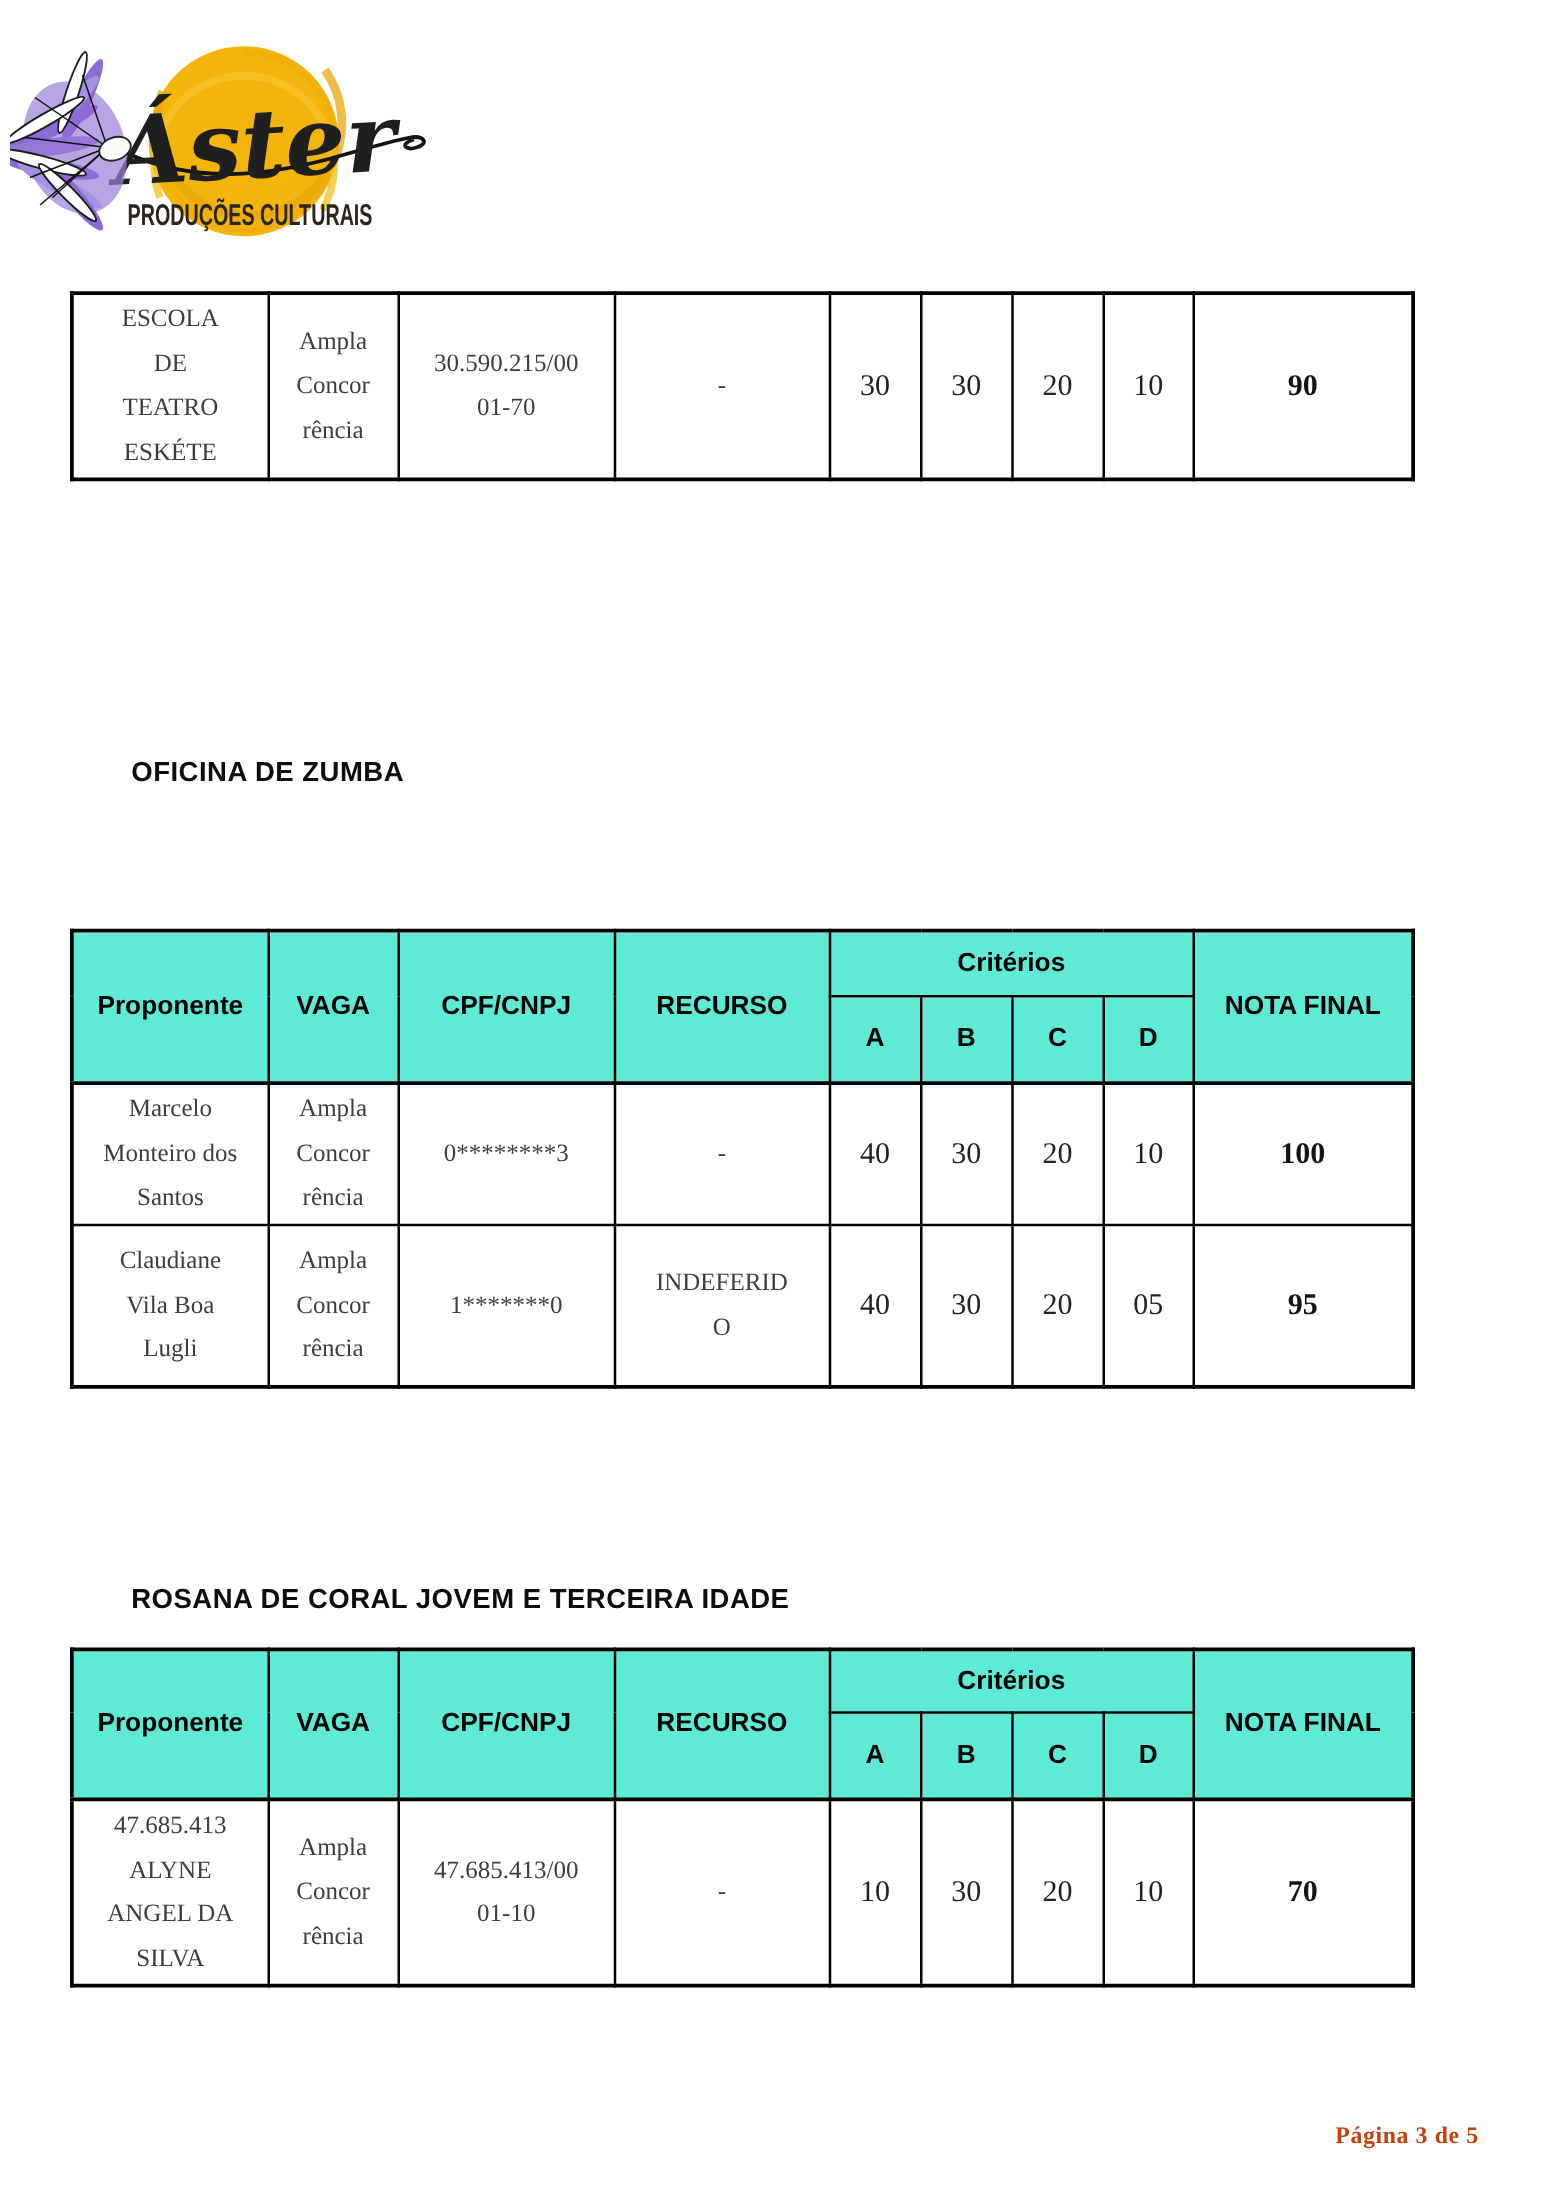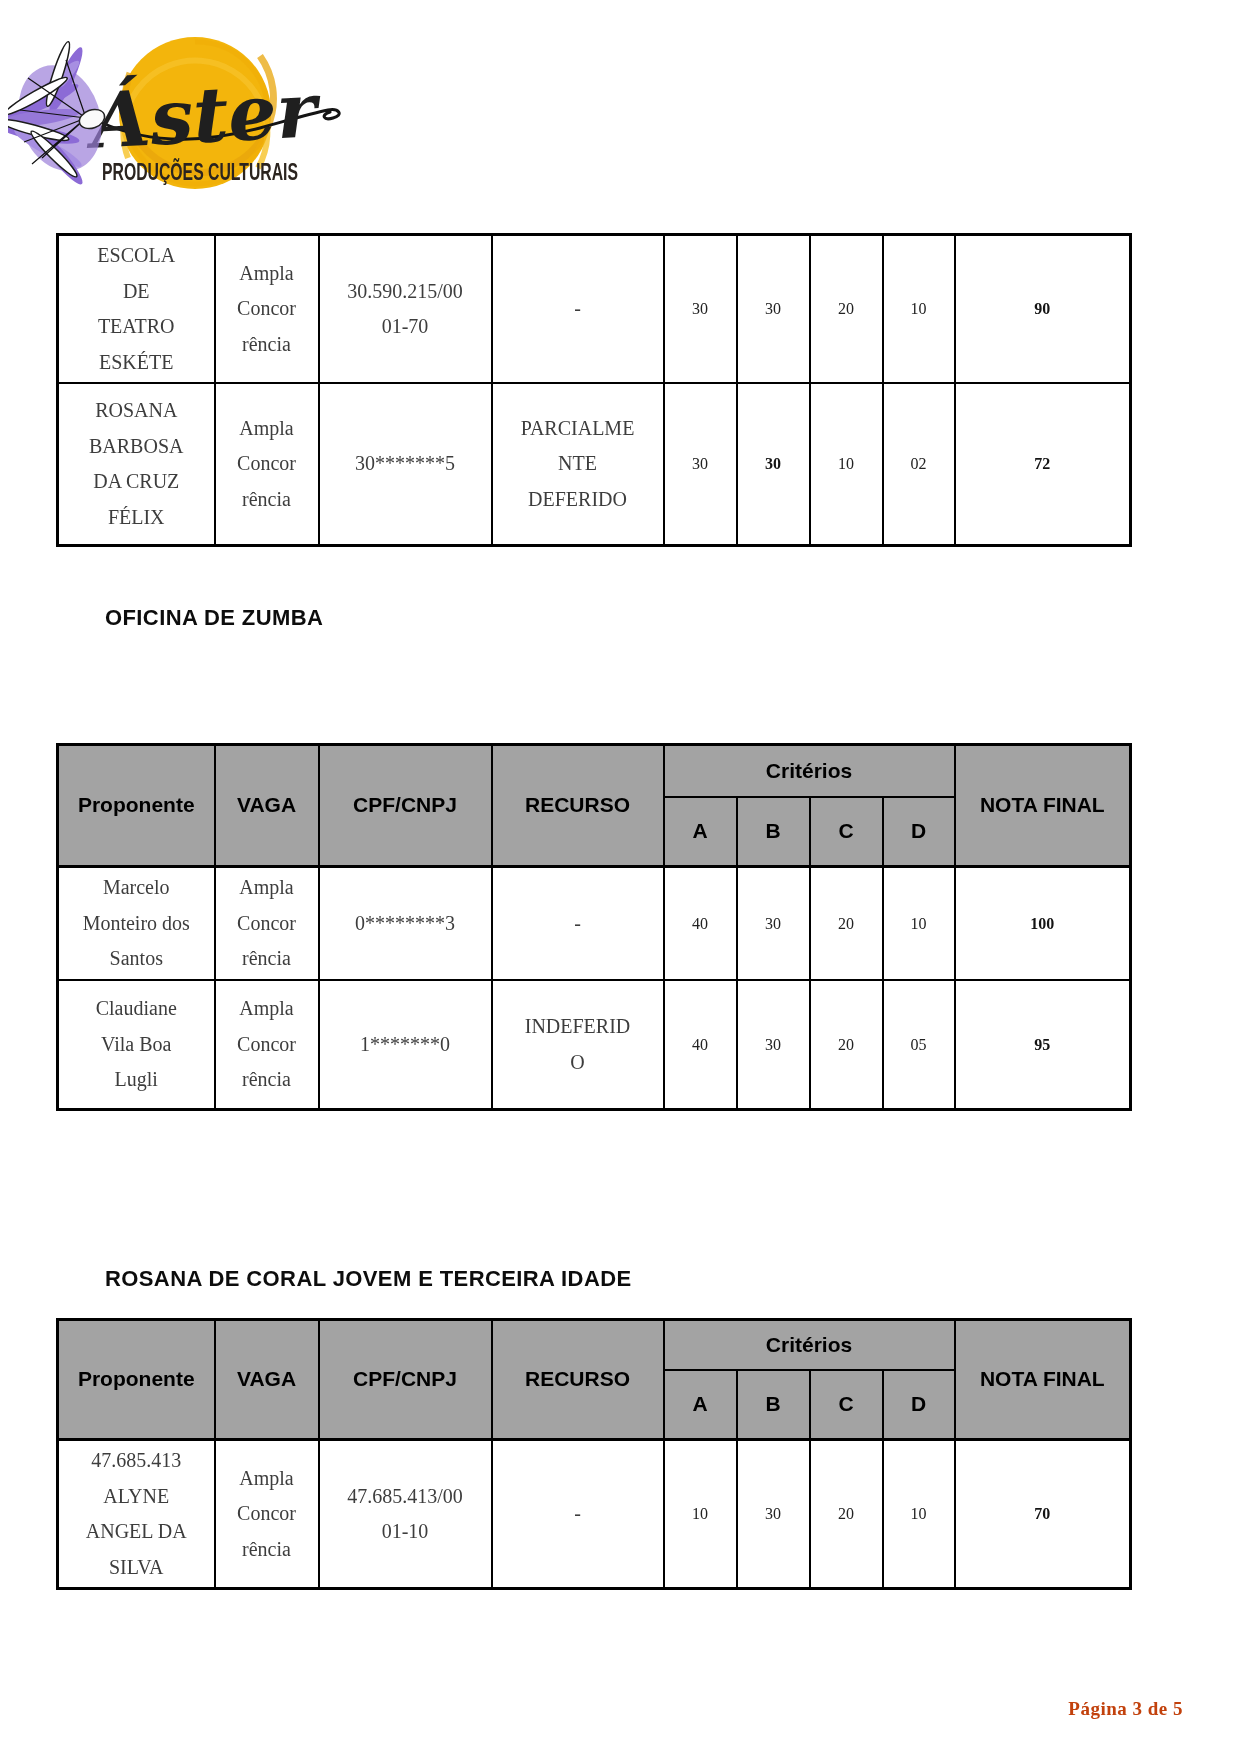--- a/index.html
+++ b/index.html
@@ -37,35 +37,35 @@
   #table-teatro { top:233px; }
   #table-zumba  { top:743px; }
   #table-coral  { top:1318px; }
 
   .doc-table th, .doc-table td {
     border:2px solid #000;
     text-align:center; vertical-align:middle;
     padding:2px; overflow:hidden;
   }
   .doc-table thead th {
-    background:#a3a3a3;
+    background:#5eead4;
     font-family:"Liberation Sans", sans-serif;
     font-weight:700; font-size:21px; color:#000;
     line-height:1.25;
   }
   .doc-table thead { border-bottom:3px solid #000; }
 
   .cell-text {
     font-family:"Liberation Serif", serif;
     font-size:20px; color:#3d3d3d;
     line-height:1.78; white-space:pre-line;
   }
   .cell-num {
     font-family:"Liberation Serif", serif;
-    font-size:16px; color:#222222; line-height:1.6;
+    font-size:24px; color:#222222; line-height:1.6;
     white-space:pre-line;
     margin-left:37px;
   }
   .bold-val { font-weight:bold; color:#141414; }
   td.nota { font-weight:bold; color:#141414; }
 
   .wrap-narrow { display:inline-block; max-width:122px; word-break:break-all; }
 
   tr.h-crit  { height:52px; }
   tr.h-abcd  { height:70px; }
@@ -140,38 +140,20 @@
 rência</td>
       <td class="cell-text">30.590.215/00
 01-70</td>
       <td class="cell-text">-</td>
       <td class="cell-num">30</td>
       <td class="cell-num">30</td>
       <td class="cell-num">20</td>
       <td class="cell-num">10</td>
       <td class="cell-num nota">90</td>
     </tr>
-    <tr style="height:162px">
-      <td class="cell-text">ROSANA
-BARBOSA
-DA CRUZ
-FÉLIX</td>
-      <td class="cell-text">Ampla
-Concor
-rência</td>
-      <td class="cell-text">30*******5</td>
-      <td class="cell-text">PARCIALME
-NTE
-DEFERIDO</td>
-      <td class="cell-num">30</td>
-      <td class="cell-num bold-val">30</td>
-      <td class="cell-num">10</td>
-      <td class="cell-num">02</td>
-      <td class="cell-num nota">72</td>
-    </tr>
   </tbody>
 </table>
 
 <div class="section-heading" id="heading-zumba">OFICINA DE ZUMBA</div>
 
 <table class="doc-table" id="table-zumba">
   <colgroup>
     <col style="width:157px">
       <col style="width:104px">
       <col style="width:173px">

